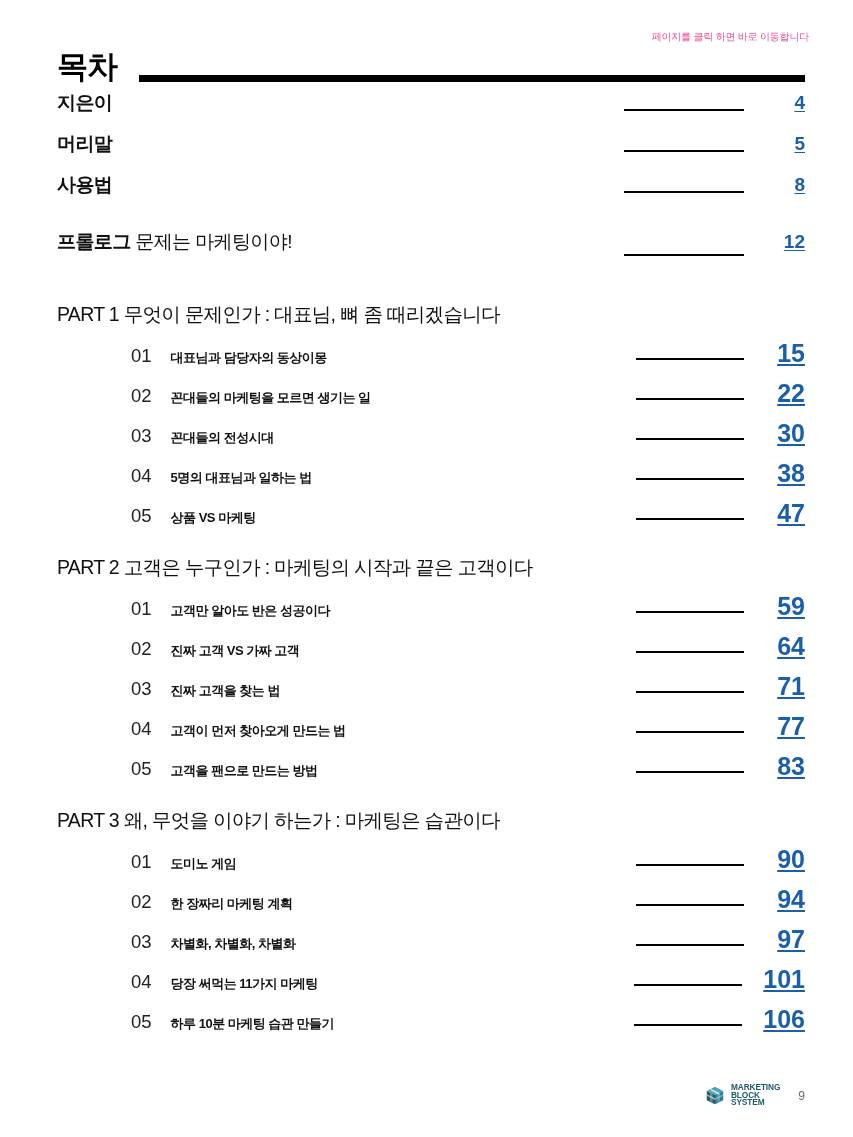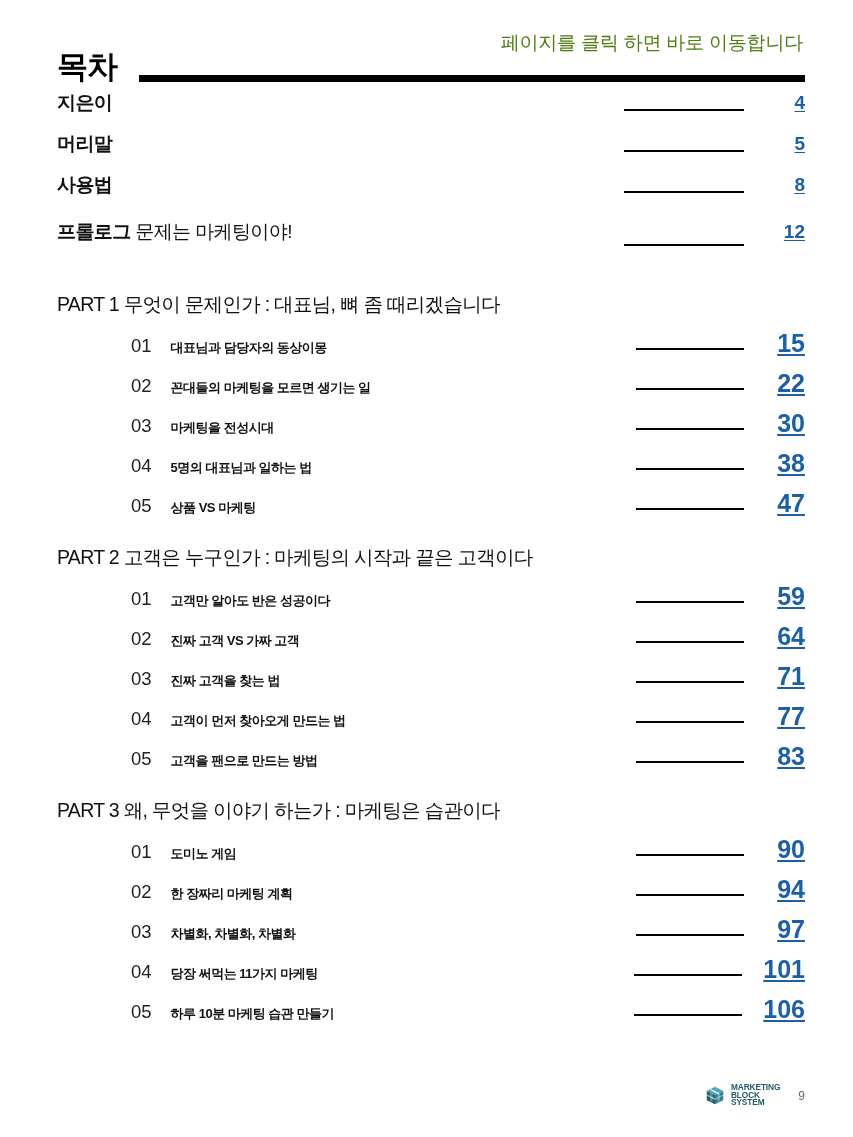--- a/index.html
+++ b/index.html
@@ -19,23 +19,23 @@
     position: relative;
     width: 853px;
     height: 1137px;
     box-sizing: border-box;
   }
 
   
   .header-note {
     position: absolute;
     top: 30px;
-    right: 50px;
-    font-size: 19px;
-    color: #4d7c0f;
+    right: 44px;
+    font-size: 10px;
+    color: #ec4899;
     letter-spacing: -0.2px;
     white-space: nowrap;
   }
   .toc-title-row {
     position: absolute;
     top: 42px;
     left: 57px;
     right: 48px;
     height: 40px;
     display: flex;
@@ -109,21 +109,21 @@
     font-weight: 700;
     letter-spacing: -0.6px;
   }
   .row-front .pageno {
     font-size: 19px;
   }
 
   
   .row-prologue {
     height: 52px;
-    margin-top: 6px;
+    margin-top: 16px;
   }
   .row-prologue .label {
     font-size: 19px;
     letter-spacing: -0.6px;
     font-weight: 400;
   }
   .row-prologue .label b {
     font-weight: 700;
   }
   .row-prologue .pageno {
@@ -252,21 +252,21 @@
         <span class="pageno">15</span>
       </div>
       <div class="row row-chapter">
         <span class="num">02</span>
         <span class="label">꼰대들의 마케팅을 모르면 생기는 일</span>
         <span class="leader"></span>
         <span class="pageno">22</span>
       </div>
       <div class="row row-chapter">
         <span class="num">03</span>
-        <span class="label">마케팅을 전성시대</span>
+        <span class="label">꼰대들의 전성시대</span>
         <span class="leader"></span>
         <span class="pageno">30</span>
       </div>
       <div class="row row-chapter">
         <span class="num">04</span>
         <span class="label">5명의 대표님과 일하는 법</span>
         <span class="leader"></span>
         <span class="pageno">38</span>
       </div>
       <div class="row row-chapter">

